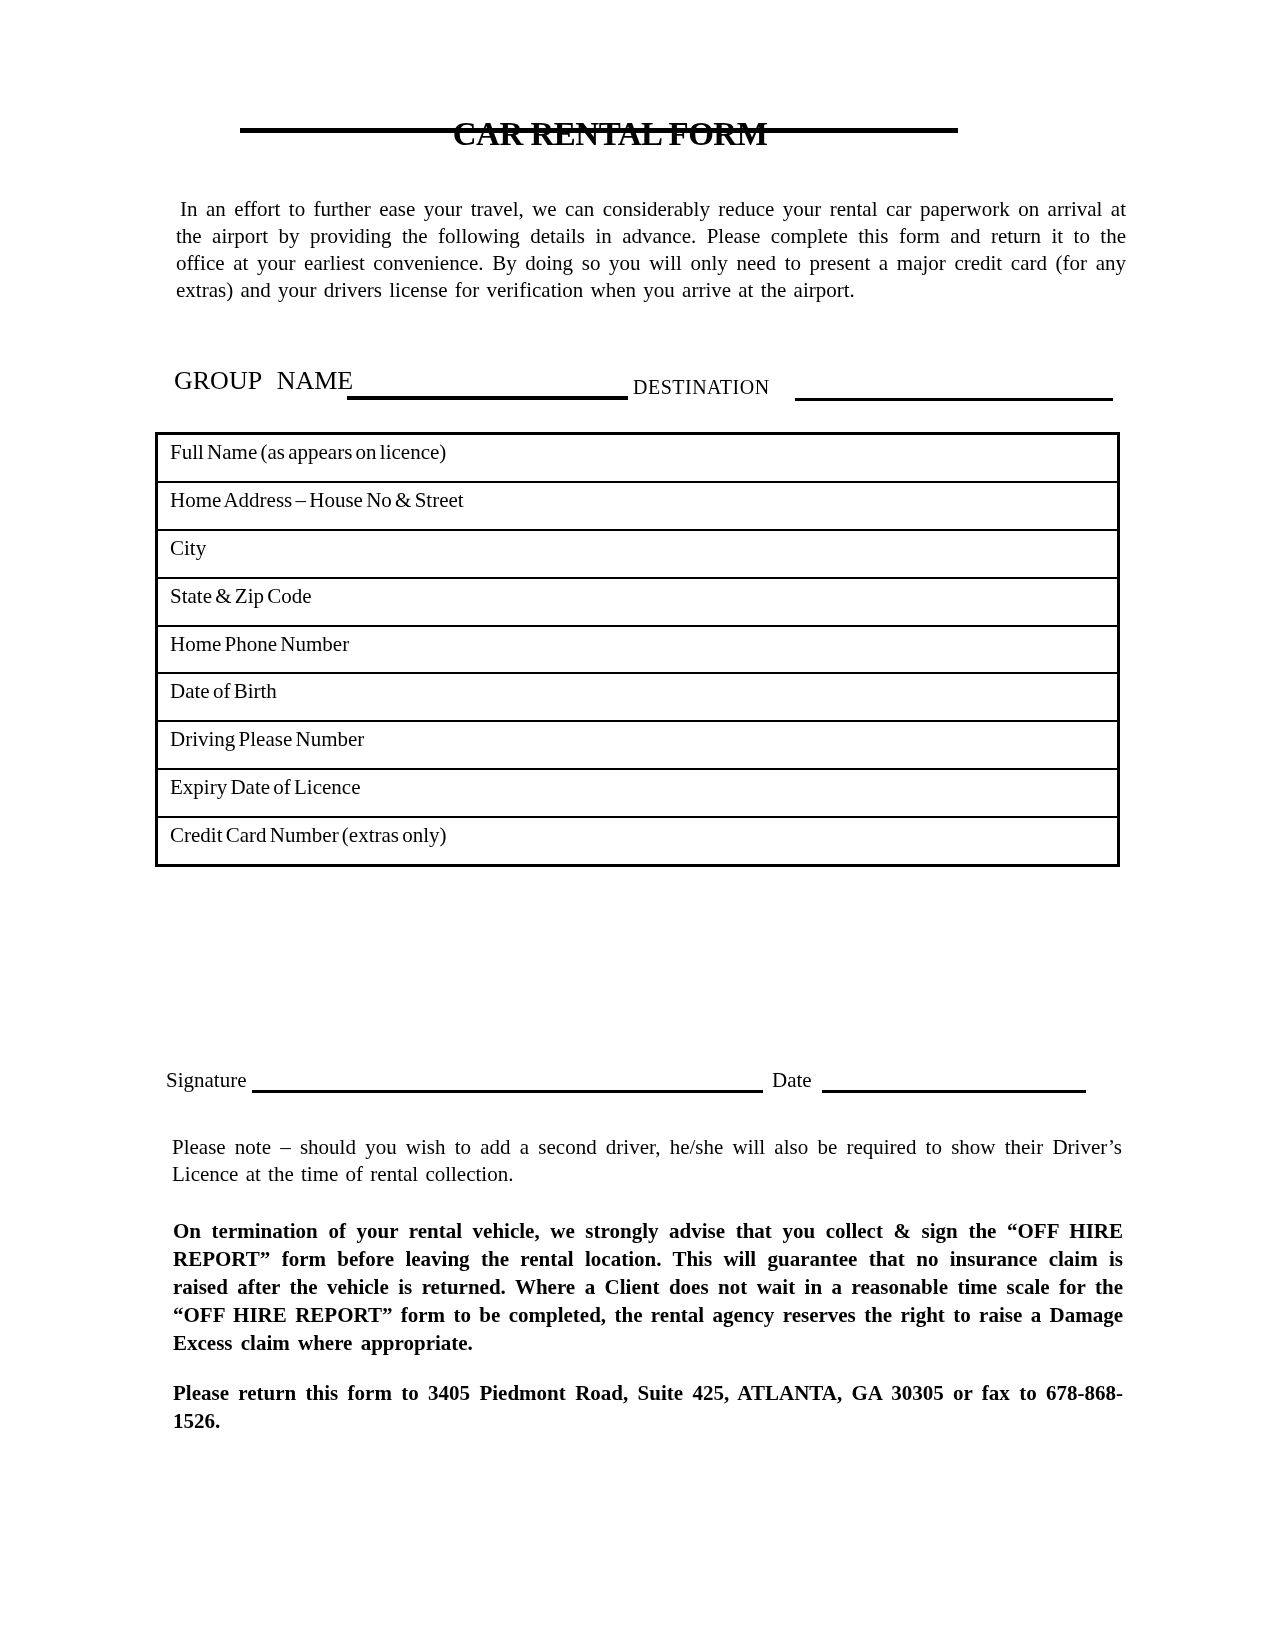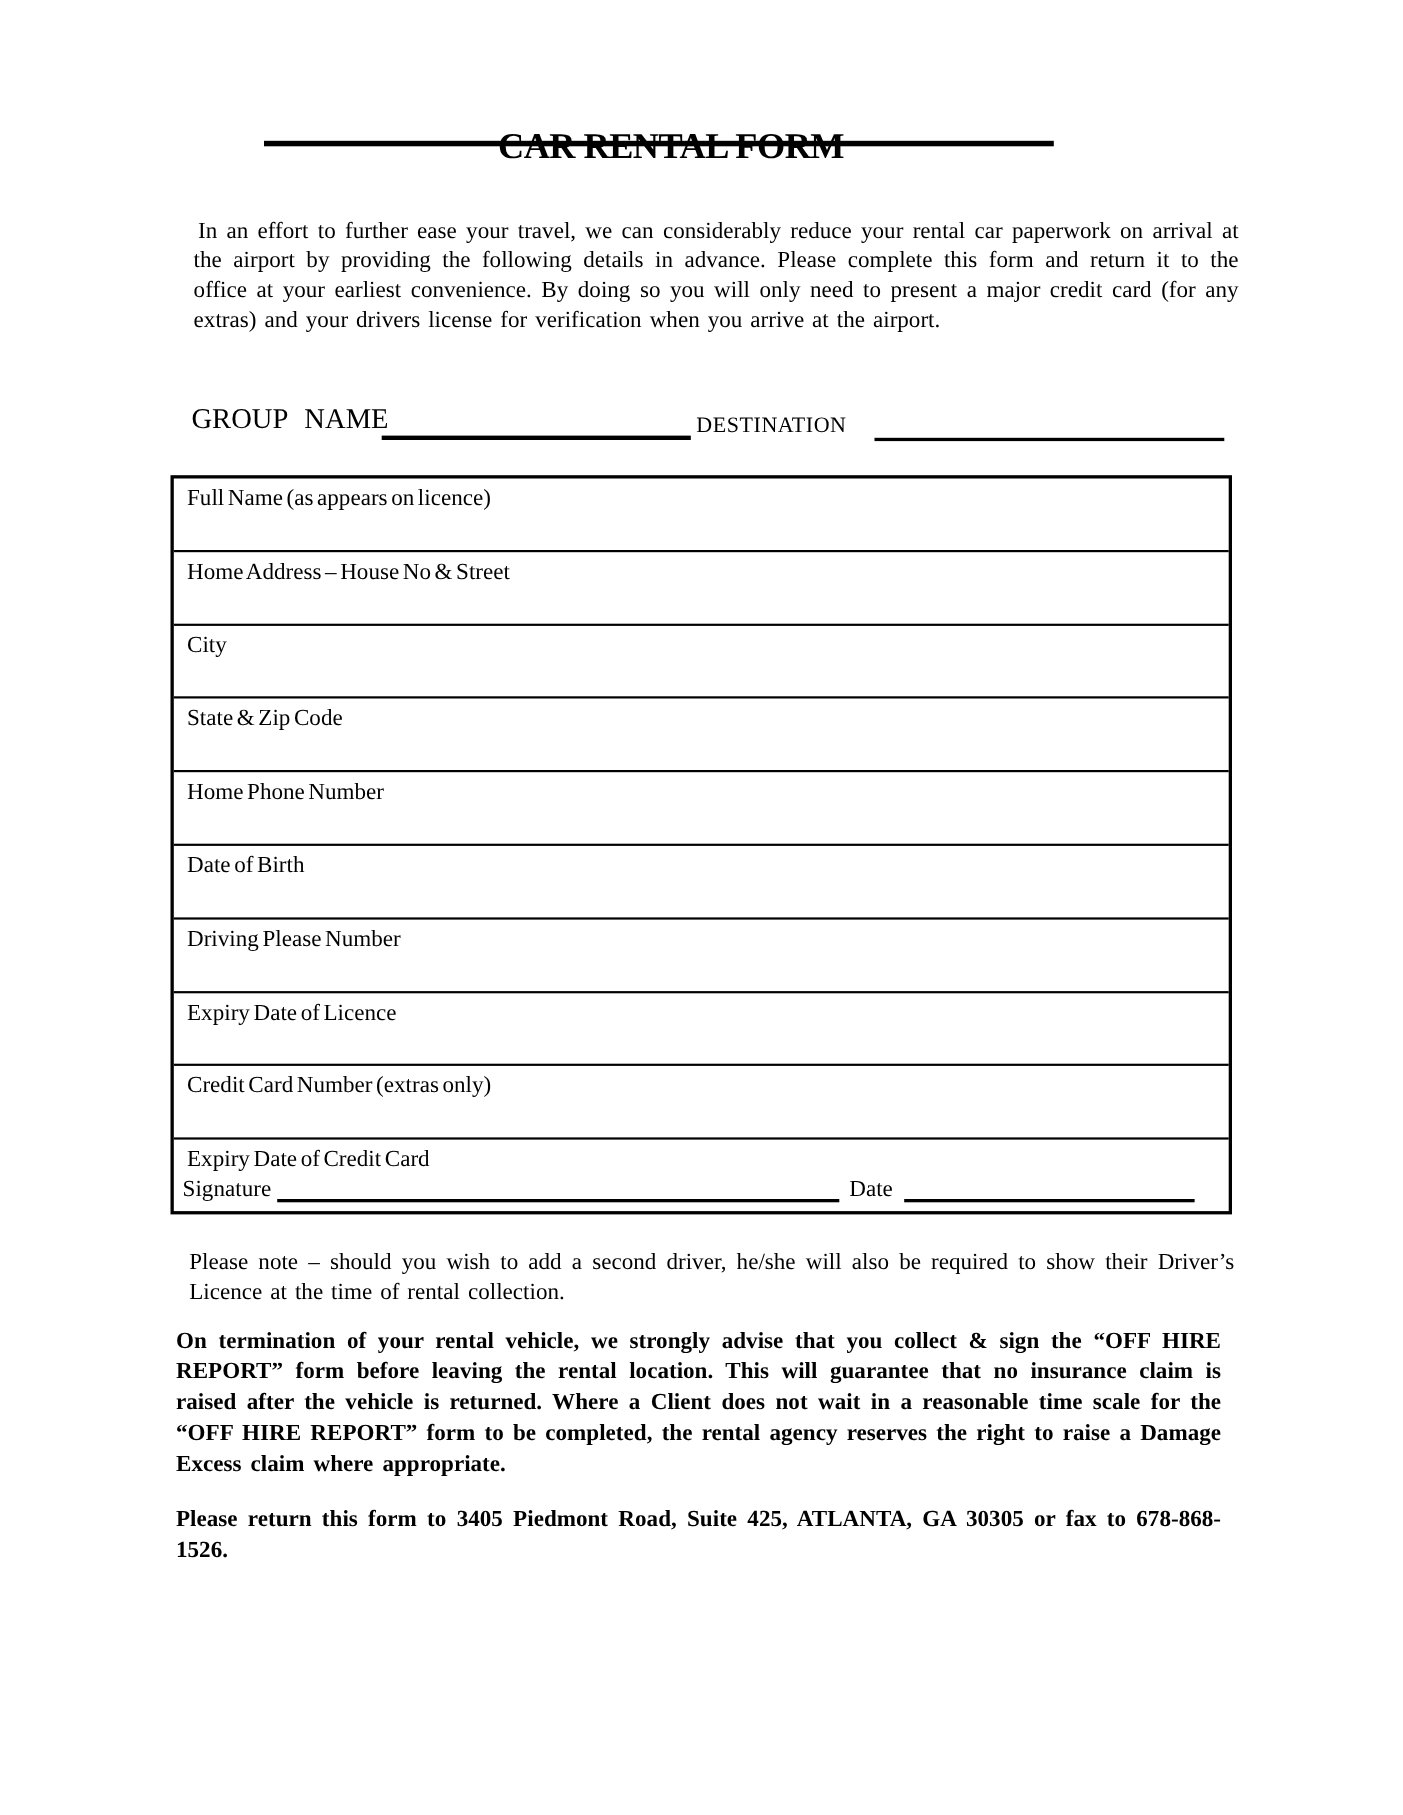--- a/index.html
+++ b/index.html
@@ -83,21 +83,21 @@
     height: 3px;
     background: #000000;
   }
 
   
   .details-table {
     position: absolute;
     left: 155px;
     top: 432px;
     width: 965px;
-    height: 672px;
+    height: 435px;
     box-sizing: border-box;
     border: 3px solid #000000;
     display: flex;
     flex-direction: column;
     background: #ffffff;
   }
   .details-table .row {
     flex: 1 1 0;
     border-top: 2px solid #000000;
     box-sizing: border-box;
@@ -157,21 +157,21 @@
   }
   .bold-note {
     position: absolute;
     left: 160px;
     width: 950px;
     font-size: 21px;
     font-weight: bold;
     line-height: 28px;
     text-align: justify;
     word-spacing: 3px;
-    margin: 0;
+    margin: 13px;
   }
   .off-hire { top: 1204px; }
   .return-note { top: 1366px; }
 </style>
 </head>
 <body>
 
 <div>
 
   <h1 class="title">CAR RENTAL FORM</h1>
@@ -205,23 +205,20 @@
     </div>
     <div class="row">
       <span class="row-label">Driving Please Number</span>
     </div>
     <div class="row">
       <span class="row-label">Expiry Date of Licence</span>
     </div>
     <div class="row">
       <span class="row-label">Credit Card Number (extras only)</span>
     </div>
-    <div class="row">
-      <span class="row-label">Expiry Date of Credit Card</span>
-    </div>
   </div>
 
   <span class="sig-label">Signature</span>
   <span class="sig-line"></span>
   <span class="date-label">Date</span>
   <span class="date-line"></span>
 
   <p class="note">Please note – should you wish to add a second driver, he/she will also be required to show their Driver’s Licence at the time of rental collection.</p>
   <p class="bold-note off-hire">On termination of your rental vehicle, we strongly advise that you collect &amp; sign the “OFF HIRE REPORT” form before leaving the rental location. This will guarantee that no insurance claim is raised after the vehicle is returned. Where a Client does not wait in a reasonable time scale for the “OFF HIRE REPORT” form to be completed, the rental agency reserves the right to raise a Damage Excess claim where appropriate.</p>
   <p class="bold-note return-note">Please return this form to 3405 Piedmont Road, Suite 425, ATLANTA, GA 30305 or fax to 678-868-1526.</p>

